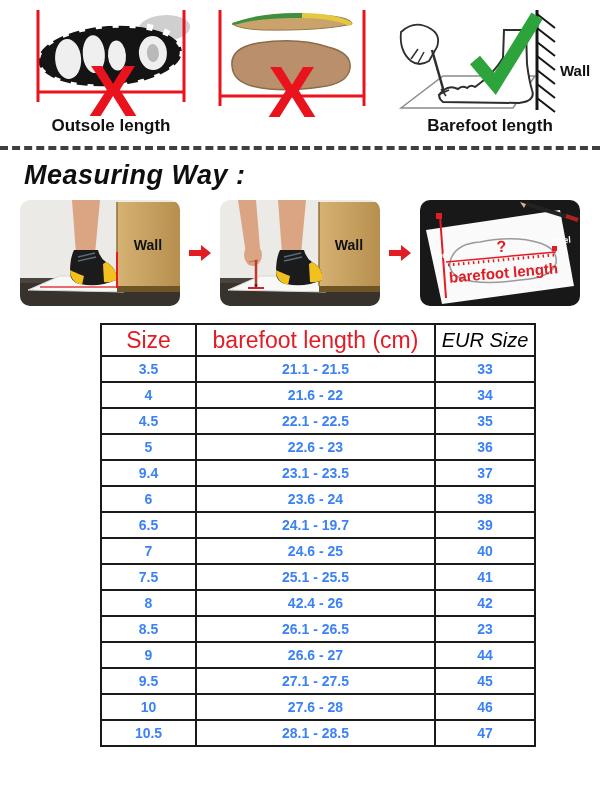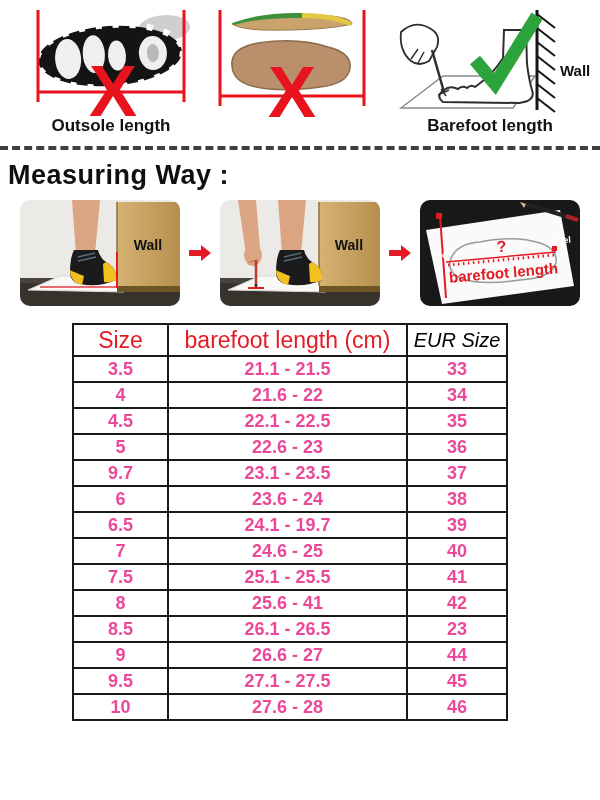--- a/index.html
+++ b/index.html
@@ -7,33 +7,33 @@
     width:600px;height:800px;background:#ffffff;overflow:hidden;
     font-family:"Liberation Sans",sans-serif;color:#111;
   }
   
   .guide-row{display:flex;align-items:flex-start;padding:6px 0 0 20px;height:142px;box-sizing:border-box;}
   .guide-fig{margin:0;display:flex;flex-direction:column;align-items:center;}
   .guide-fig .cap{font-size:17px;font-weight:bold;color:#111;margin-top:-2px;}
   
   .divider{border:none;border-top:4px dashed #3f3f3f;margin:4px 0 0 0;}
   
-  .mw-heading{font-size:27px;font-weight:bold;color:#0f0f0f;margin:10px 0 8px 8px;letter-spacing:.5px;}
+  .mw-heading{font-size:27px;font-weight:bold;color:#0f0f0f;margin:10px 0 8px 24px;letter-spacing:.5px;font-style:italic;}
   
   .photos-row{display:flex;align-items:center;justify-content:center;gap:8px;height:108px;}
   .photo{border-radius:10px;overflow:hidden;display:block;}
   
-  table.size-chart{border-collapse:collapse;margin:16px 0 0 72px;table-layout:fixed;padding-left:47px;}
+  table.size-chart{border-collapse:collapse;margin:16px 0 0 100px;table-layout:fixed;padding-left:47px;}
   table.size-chart th,table.size-chart td{
     border:2px solid #1a1a1a;text-align:center;vertical-align:middle;padding:0;
   }
   table.size-chart th{height:30px;font-weight:500;}
   th.hdr-red{color:#e31b23;font-size:23px;}
   th.hdr-black{color:#000;font-size:20px;font-weight:400;font-style:italic;}
-  table.size-chart td{height:24px;font-size:18px;font-weight:bold;color:#ec4899;}
+  table.size-chart td{height:24px;font-size:14px;font-weight:bold;color:#3b82f6;}
   .col-size{width:95px;}
   .col-len{width:239px;}
   .col-eur{width:100px;}
 </style>
 </head>
 <body>
 
 <div class="guide-row">
 
   <figure class="guide-fig">
@@ -216,21 +216,21 @@
     <td>4.5</td>
     <td>22.1 - 22.5</td>
     <td>35</td>
   </tr>
       <tr>
     <td>5</td>
     <td>22.6 - 23</td>
     <td>36</td>
   </tr>
       <tr>
-    <td>9.7</td>
+    <td>9.4</td>
     <td>23.1 - 23.5</td>
     <td>37</td>
   </tr>
       <tr>
     <td>6</td>
     <td>23.6 - 24</td>
     <td>38</td>
   </tr>
       <tr>
     <td>6.5</td>
@@ -242,21 +242,21 @@
     <td>24.6 - 25</td>
     <td>40</td>
   </tr>
       <tr>
     <td>7.5</td>
     <td>25.1 - 25.5</td>
     <td>41</td>
   </tr>
       <tr>
     <td>8</td>
-    <td>25.6 - 41</td>
+    <td>42.4 - 26</td>
     <td>42</td>
   </tr>
       <tr>
     <td>8.5</td>
     <td>26.1 - 26.5</td>
     <td>23</td>
   </tr>
       <tr>
     <td>9</td>
     <td>26.6 - 27</td>
@@ -265,14 +265,19 @@
       <tr>
     <td>9.5</td>
     <td>27.1 - 27.5</td>
     <td>45</td>
   </tr>
       <tr>
     <td>10</td>
     <td>27.6 - 28</td>
     <td>46</td>
   </tr>
+      <tr>
+    <td>10.5</td>
+    <td>28.1 - 28.5</td>
+    <td>47</td>
+  </tr>
     </tbody>
 </table>
 
 </body></html>

